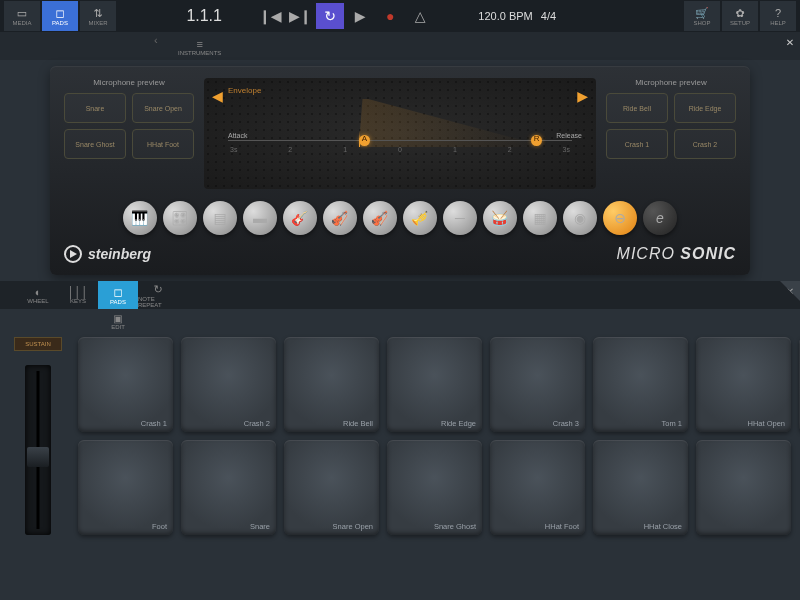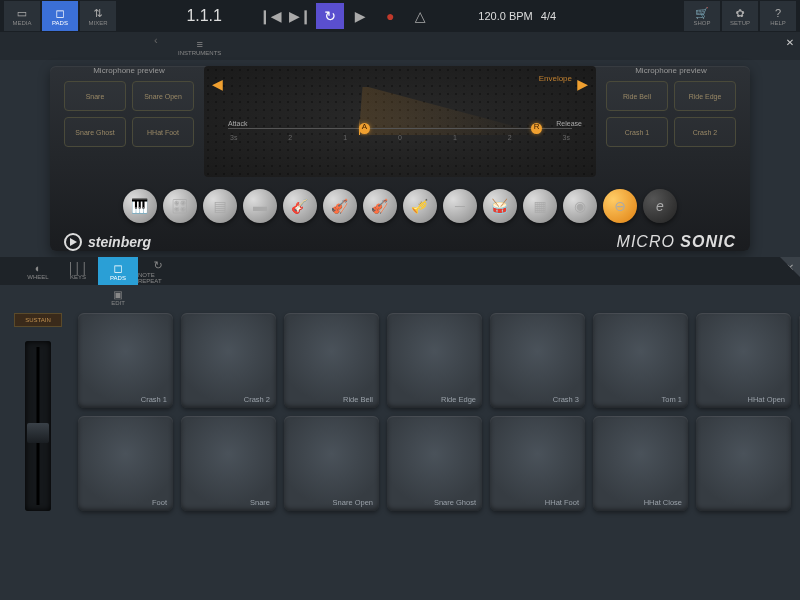--- a/index.html
+++ b/index.html
@@ -20,33 +20,33 @@
   .spacer { flex: 1; }
 
   
   .instbar { height: 28px; background: #242a30; display: flex; align-items: center; padding-left: 150px; gap: 8px; position: relative; }
   .instbar .chev { position: absolute; left: 154px; top: 2px; color: #666; font-size: 11px; }
   .instbtn { height: 24px; padding: 0 8px; display: flex; flex-direction: column; align-items: center; justify-content: center; font-size: 6px; color: #888; border-top: 2px solid transparent; }
   .instbtn .ico { font-size: 11px; }
 
   
   .panel-wrap { padding: 6px 50px 6px 50px; }
-  .panel { background: linear-gradient(#2d3136, #1a1c1f); border-radius: 6px; padding: 0 14px; position: relative; box-shadow: inset 0 1px 0 rgba(255,255,255,.05), 0 4px 12px rgba(0,0,0,.4); }
+  .panel { background: linear-gradient(#2d3136, #1a1c1f); border-radius: 6px; padding: 12px 14px; position: relative; box-shadow: inset 0 1px 0 rgba(255,255,255,.05), 0 4px 12px rgba(0,0,0,.4); }
   .panel-top { display: flex; gap: 10px; }
   .preview-col { width: 130px; }
   .preview-title { font-size: 8px; color: #999; text-align: center; margin-bottom: 6px; }
   .preview-grid { display: grid; grid-template-columns: 1fr 1fr; gap: 6px; }
   .preview-pad { height: 30px; background: rgba(255,255,255,.02); border: 1px solid #4a4a3a; border-radius: 4px; display: flex; align-items: center; justify-content: center; font-size: 7px; color: #998866; cursor: pointer; }
 
   .display { flex: 1; background: radial-gradient(ellipse at center, #2a2a2a 0%, #1a1a1a 100%); border-radius: 4px; position: relative; padding: 8px 24px 30px; overflow: hidden; }
   .display-dots { position: absolute; inset: 0; background-image: radial-gradient(circle, rgba(0,0,0,.3) 1px, transparent 1px); background-size: 8px 8px; }
   .preset-name { text-align: center; font-size: 13px; color: #f0a030; font-weight: 500; position: relative; margin-bottom: 4px; }
   .arrow-l, .arrow-r { position: absolute; top: 10px; font-size: 14px; color: #f0a030; cursor: pointer; }
   .arrow-l { left: 8px; } .arrow-r { right: 8px; }
-  .env-label { text-align: right; font-size: 8px; color: #c08030; position: relative; }
+  .env-label { text-align: left; font-size: 8px; color: #c08030; position: relative; }
   .env-graph { position: relative; height: 60px; margin-top: 4px; }
   .env-shape { position: absolute; left: 38%; top: 0; width: 55%; height: 80%; background: linear-gradient(to right, rgba(240,160,48,.15), rgba(240,160,48,0)); clip-path: polygon(0 100%, 2% 0, 5% 0, 100% 100%); border-left: 1px solid #f0a030; }
   .env-line { position: absolute; left: 0; right: 0; bottom: 18px; height: 1px; background: #555; }
   .env-ticks { position: absolute; left: 0; right: 0; bottom: 6px; display: flex; justify-content: space-between; font-size: 7px; color: #666; padding: 0 2px; }
   .env-knob { position: absolute; bottom: 13px; width: 11px; height: 11px; border-radius: 50%; background: #f0a030; box-shadow: 0 0 4px rgba(240,160,48,.6); }
   .env-knob.a { left: 38%; } .env-knob.r { left: 88%; }
   .env-lbl { position: absolute; bottom: 20px; font-size: 7px; color: #aaa; }
   .env-lbl.atk { left: 0; } .env-lbl.rel { right: -10px; }
 
   .inst-row { display: flex; gap: 6px; margin-top: 12px; justify-content: center; }

